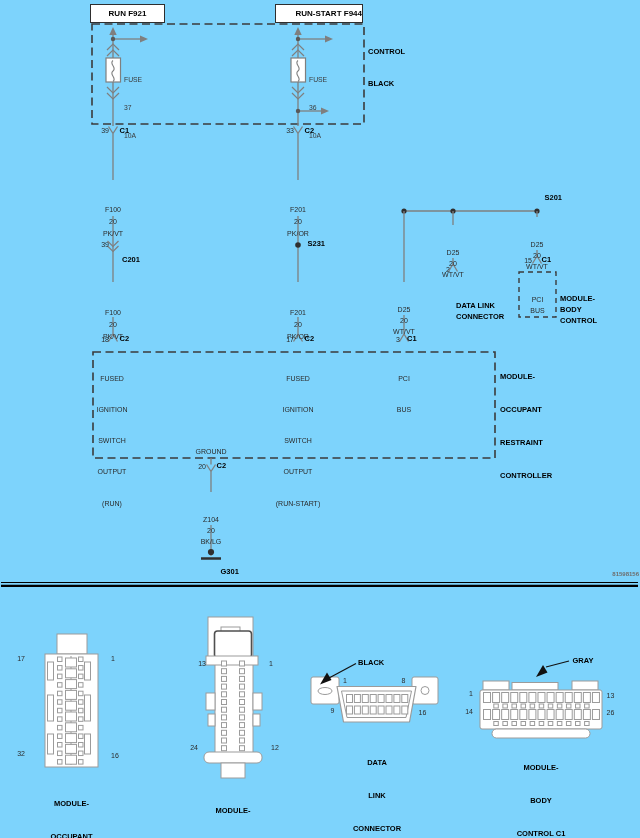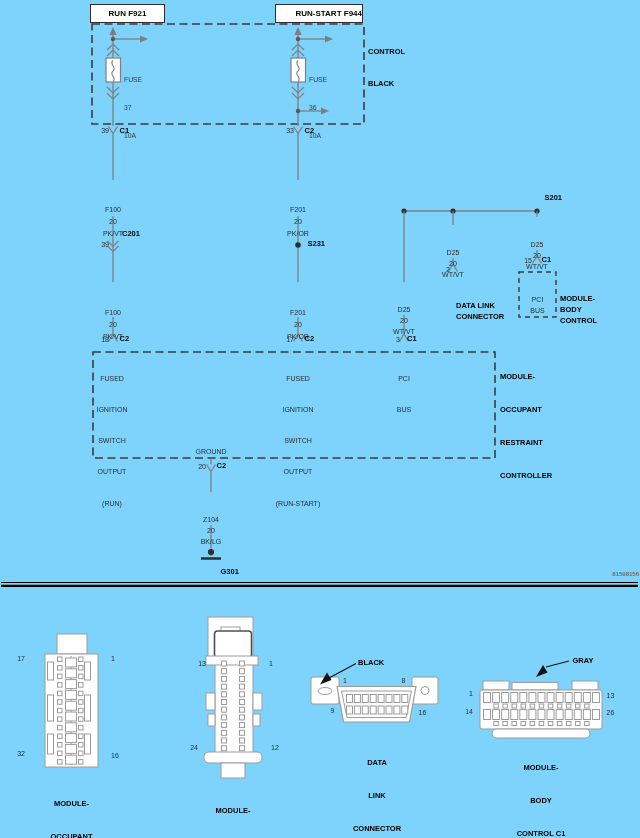--- a/index.html
+++ b/index.html
@@ -365,21 +365,21 @@
 <div class="t b" style="left:304.5px;top:124.5px;">C2</div>
 
 <div class="t c lh12" style="left:113px;top:180px;">
   <div>F100</div><div>20</div><div>PK/VT</div>
 </div>
 <div class="t c lh12" style="left:298px;top:180px;">
   <div>F201</div><div>20</div><div>PK/OR</div>
 </div>
 
 <div class="t r" style="left:109px;top:239px;">39</div>
-<div class="t b" style="left:122px;top:228px;">C201</div>
+<div class="t b" style="left:122px;top:254px;">C201</div>
 <div class="t b" style="left:307.5px;top:238px;">S231</div>
 <div class="t b" style="left:544.5px;top:192px;">S201</div>
 
 <div class="t c lh12" style="left:113px;top:283px;">
   <div>F100</div><div>20</div><div>PK/VT</div>
 </div>
 <div class="t c lh12" style="left:298px;top:283px;">
   <div>F201</div><div>20</div><div>PK/OR</div>
 </div>
 

